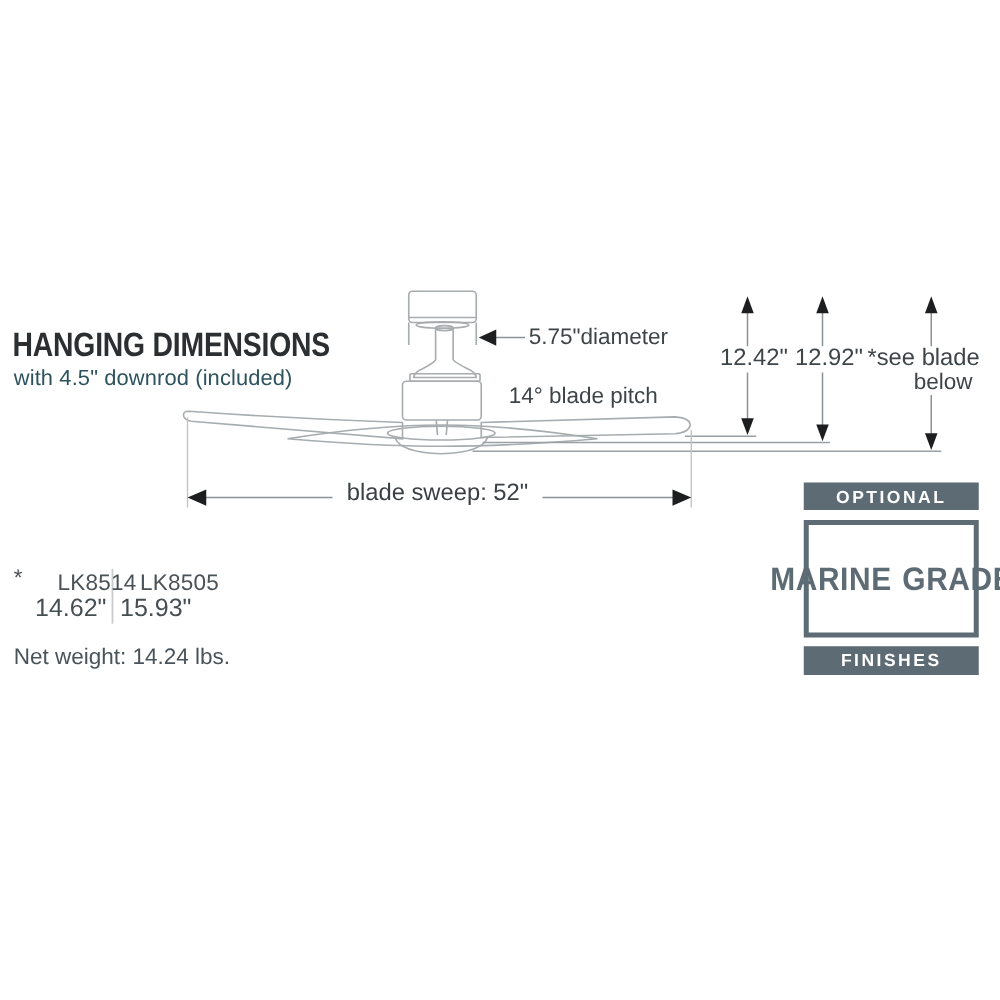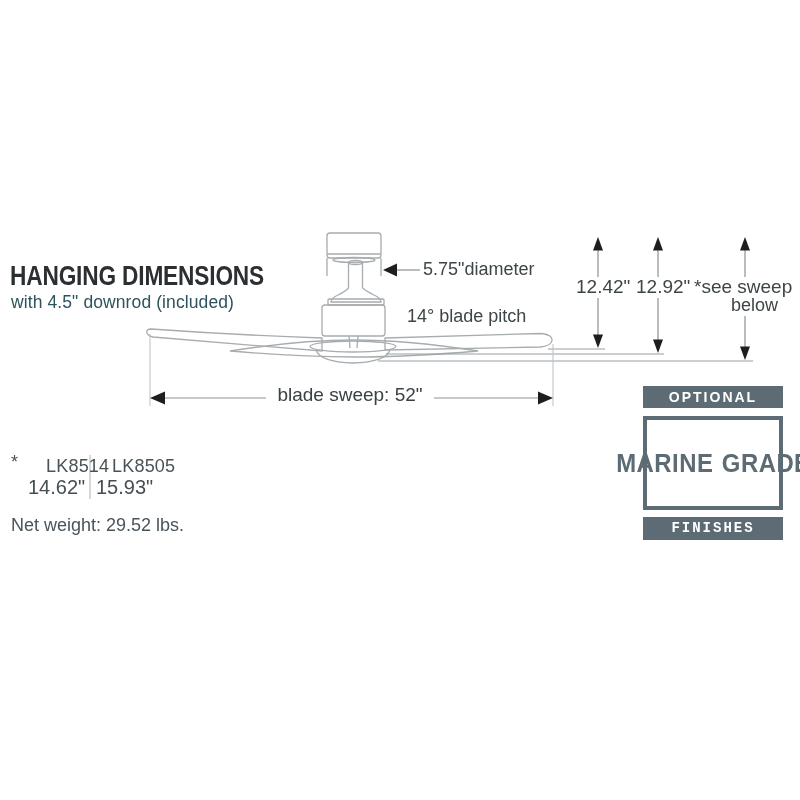--- a/index.html
+++ b/index.html
@@ -59,21 +59,21 @@
   .badge {
     position: absolute; left: 643px; top: 386px; width: 140px;
     text-align: center;
   }
   .badge-bar {
     background: var(--badge, #5d6b74);
     color: #ffffff;
     font-size: 14px; font-weight: 700; letter-spacing: 2px;
     height: 22px; line-height: 23px;
   }
-  .badge-bar.bottom { height: 23px; margin-top: 7px; font-family: Liberation Mono, monospace; }
+  .badge-bar.bottom { height: 23px; margin-top: 7px; }
   .badge-box {
     margin-top: 8px;
     border: 4px solid var(--badge, #5d6b74);
     background: #ffffff;
     height: 94px;
     display: flex; flex-direction: row; align-items: center; justify-content: center;
     padding: 1px 0;
   }
   .badge-word {
     color: var(--badge, #5d6b74);
@@ -165,32 +165,32 @@
   </svg>
 
   <div class="lbl title">HANGING DIMENSIONS</div>
   <div class="lbl subtitle">with 4.5" downrod (included)</div>
 
   <div class="lbl dia-label">5.75"diameter</div>
   <div class="lbl pitch-label">14° blade pitch</div>
 
   <div class="lbl dim dim1">12.42"</div>
   <div class="lbl dim dim2">12.92"</div>
-  <div class="lbl dim dim3">*see sweep</div>
+  <div class="lbl dim dim3">*see blade</div>
   <div class="lbl dim dim3b">below</div>
 
   <div class="lbl sweep-label">blade sweep: 52"</div>
 
   <div class="lbl foot-star">*</div>
   <div class="lbl fn-name fn-m1-name">LK8514</div>
   <div class="lbl fn-val fn-m1-val">14.62"</div>
   <div class="lbl fn-name fn-m2-name">LK8505</div>
   <div class="lbl fn-val fn-m2-val">15.93"</div>
 
-  <div class="lbl net-weight">Net weight: 29.52 lbs.</div>
+  <div class="lbl net-weight">Net weight: 14.24 lbs.</div>
 
   <div class="badge">
     <div class="badge-bar">OPTIONAL</div>
     <div class="badge-box">
       <div class="badge-word">MARINE</div>
       <svg class="badge-wave" width="114" height="25" viewBox="0 0 114 25">
         <g fill="none" stroke="#5d6b74" stroke-width="3" stroke-linecap="round">
           <path d="M2,21 C4,9 11,3 18,3 C24,3 27,7 26.5,11.5 C26,16 22,18.5 18.5,18 C15.5,17.5 14,15 15,12"></path>
           <path d="M30,21 C32,9 39,3 46,3 C52,3 55,7 54.5,11.5 C54,16 50,18.5 46.5,18 C43.5,17.5 42,15 43,12"></path>
           <path d="M58,21 C60,9 67,3 74,3 C80,3 83,7 82.5,11.5 C82,16 78,18.5 74.5,18 C71.5,17.5 70,15 71,12"></path>

